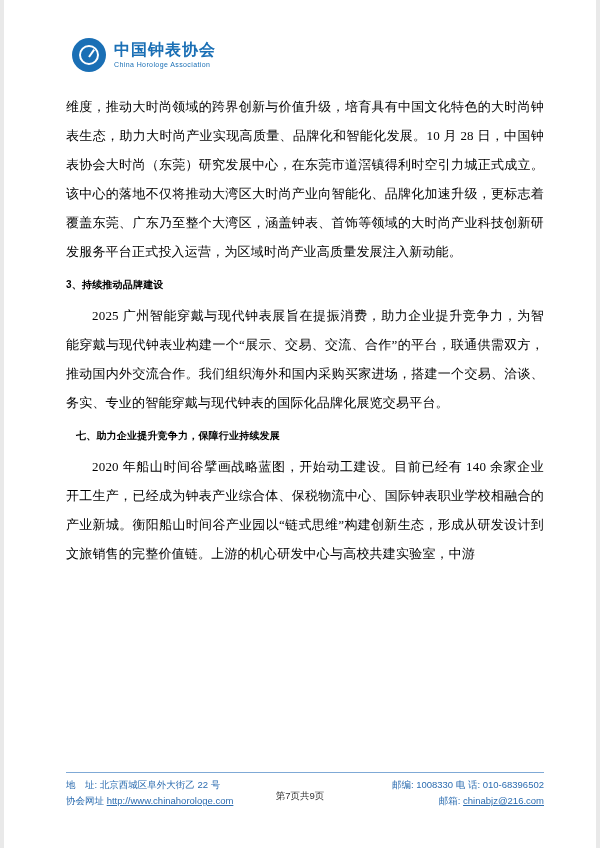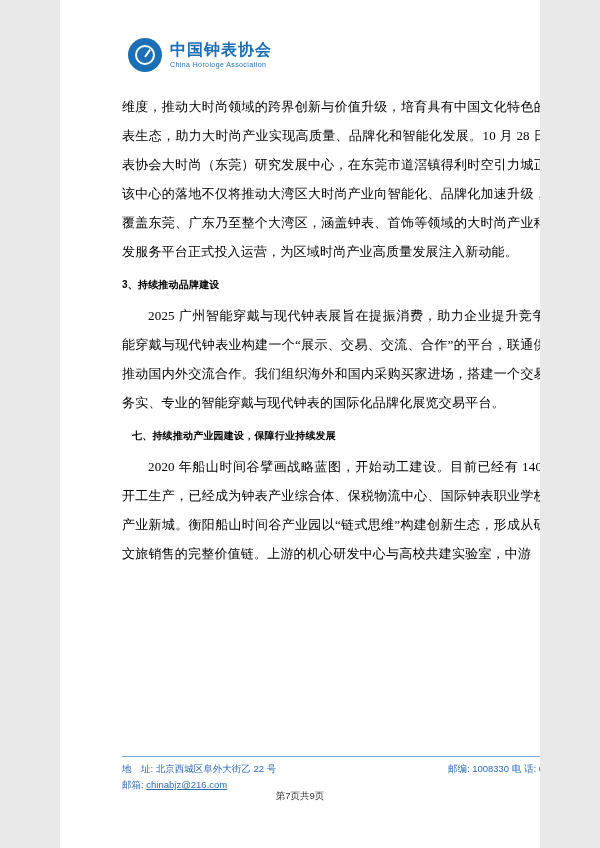--- a/index.html
+++ b/index.html
@@ -2,21 +2,21 @@
 <html><head>
 <meta charset="utf-8">
 <style>
   html, body {
     margin: 0;
     padding: 0;
     background: #e9e9e9;
   }
   .page {
     position: relative;
-    width: 480px;
+    width: 592px;
     height: 848px;
     background: #ffffff;
     margin: 0 auto;
     overflow: hidden;
     font-family: "Liberation Serif", "DejaVu Serif", serif;
     color: #000;
   }
 
   
   .header {
@@ -108,21 +108,21 @@
     text-indent: 1em;
   }
   .bold-inline {
     font-weight: bold;
   }
 
   
   .footer {
     position: absolute;
     left: 62px;
-    top: 756px;
+    top: 772px;
     width: 478px;
     border-top: 1px solid #7fa9d6;
     padding-top: 4px;
   }
   .footer-row {
     display: flex;
     justify-content: space-between;
     font-family: "Liberation Sans", "DejaVu Sans", sans-serif;
     font-size: 9.5px;
     color: #2b6cb0;
@@ -161,40 +161,44 @@
   <div class="content">
 
     <p class="para">维度，推动大时尚领域的跨界创新与价值升级，培育具有中国文化特色的大时尚钟表生态，助力大时尚产业实现高质量、品牌化和智能化发展。10 月 28 日，中国钟表协会大时尚（东莞）研究发展中心，在东莞市道滘镇得利时空引力城正式成立。该中心的落地不仅将推动大湾区大时尚产业向智能化、品牌化加速升级，更标志着覆盖东莞、广东乃至整个大湾区，涵盖钟表、首饰等领域的大时尚产业科技创新研发服务平台正式投入运营，为区域时尚产业高质量发展注入新动能。</p>
 
     <h3 class="heading">3、持续推动品牌建设</h3>
 
 
 
     <p class="para indent">2025 广州智能穿戴与现代钟表展旨在提振消费，助力企业提升竞争力，为智能穿戴与现代钟表业构建一个“展示、交易、交流、合作”的平台，联通供需双方，推动国内外交流合作。我们组织海外和国内采购买家进场，搭建一个交易、洽谈、务实、专业的智能穿戴与现代钟表的国际化品牌化展览交易平台。</p>
 
-    <h3 class="heading indent2">七、持续推动产业园建设，保障行业持续发展</h3>
+    <h3 class="heading indent2">七、助力企业提升竞争力，保障行业持续发展</h3>
 
     <p class="para indent">2020 年船山时间谷擘画战略蓝图，开始动工建设。目前已经有 140 余家企业开工生产，已经成为钟表产业综合体、保税物流中心、国际钟表职业学校相融合的产业新城。衡阳船山时间谷产业园以“链式思维”构建创新生态，形成从研发设计到文旅销售的完整价值链。上游的机心研发中心与高校共建实验室，中游</p>
 
   </div>
 
   <div class="footer">
     <div class="footer-row">
       <div class="footer-left">
         <span>地　址:</span>
         <span>北京西城区阜外大街乙 22 号</span>
       </div>
       <div class="footer-right">
         <span>邮编:</span>
         <span>1008330</span>
         <span>电 话:</span>
         <span>010-68396502</span>
       </div>
     </div>
     <div class="footer-row">
+      <div class="footer-left">
+        <span>协会网址</span>
+        <span class="footer-link">http://www.chinahorologe.com</span>
+      </div>
       <div class="footer-right">
         <span>邮箱:</span>
         <span class="footer-link">chinabjz@216.com</span>
       </div>
     </div>
   </div>
 
   <div class="page-num">第7页共9页</div>
 
 </div>

